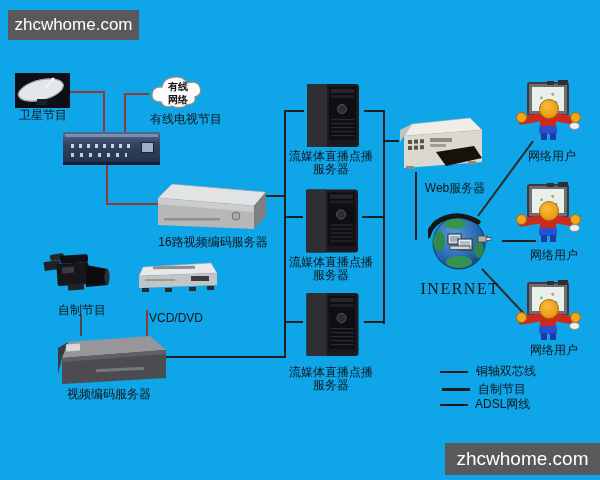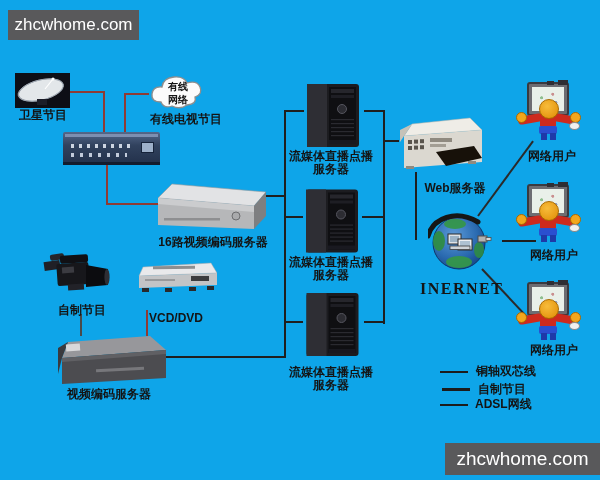--- a/index.html
+++ b/index.html
@@ -2,21 +2,21 @@
 <html><head>
 <meta charset="utf-8">
 <style>
   html,body{margin:0;padding:0;background:#fff;}
   .stage{position:relative;width:600px;height:480px;background:#0ea5e9;overflow:hidden;
          font-family:"Liberation Sans","DejaVu Sans",sans-serif;}
   .banner{position:absolute;background:#59595b;color:#fff;display:flex;align-items:center;
           justify-content:center;font-family:"Liberation Sans","DejaVu Sans",sans-serif;}
   .banner.top{left:8px;top:10px;width:131px;height:30px;font-size:17px;}
   .banner.bottom{left:445px;top:443px;width:155px;height:32px;font-size:19px;}
-  .lbl{position:absolute;font-weight:bold;font-size:12px;color:#141414;text-align:center;
+  .lbl{position:absolute;font-weight:normal;font-size:12px;color:#141414;text-align:center;
        white-space:nowrap;line-height:13px;}
   .line{position:absolute;background:#1f1f1f;}
   .coax{background:#8f3b34;}
   .gray{background:#4a4a4a;}
   .diag{position:absolute;height:2px;background:#2a2a2a;transform-origin:0 50%;}
   
   .sat{position:absolute;left:15px;top:73px;width:55px;height:35px;background:#0d0e16;overflow:hidden;}
   
   .demod{position:absolute;left:63px;top:132px;width:97px;height:33px;
          background:linear-gradient(180deg,#55688a 0%,#31425e 40%,#22304a 100%);border-radius:2px;}

